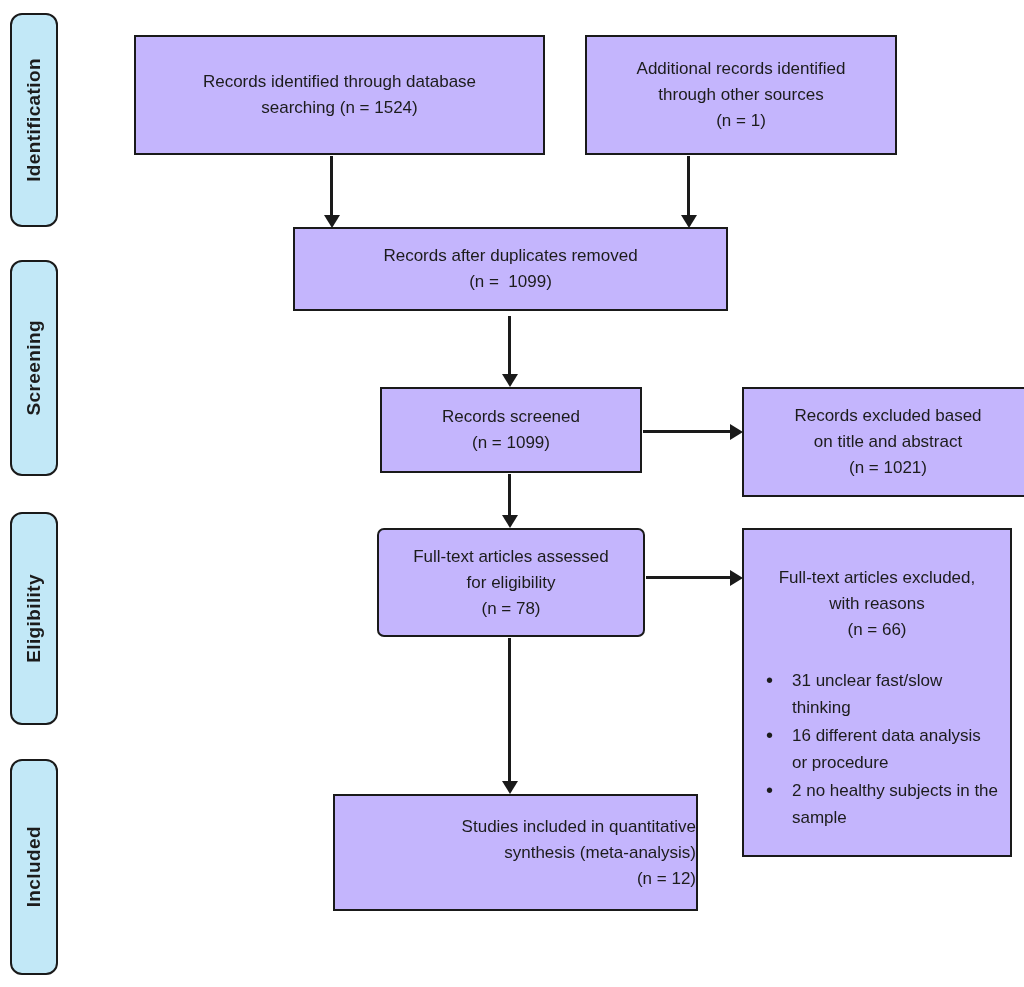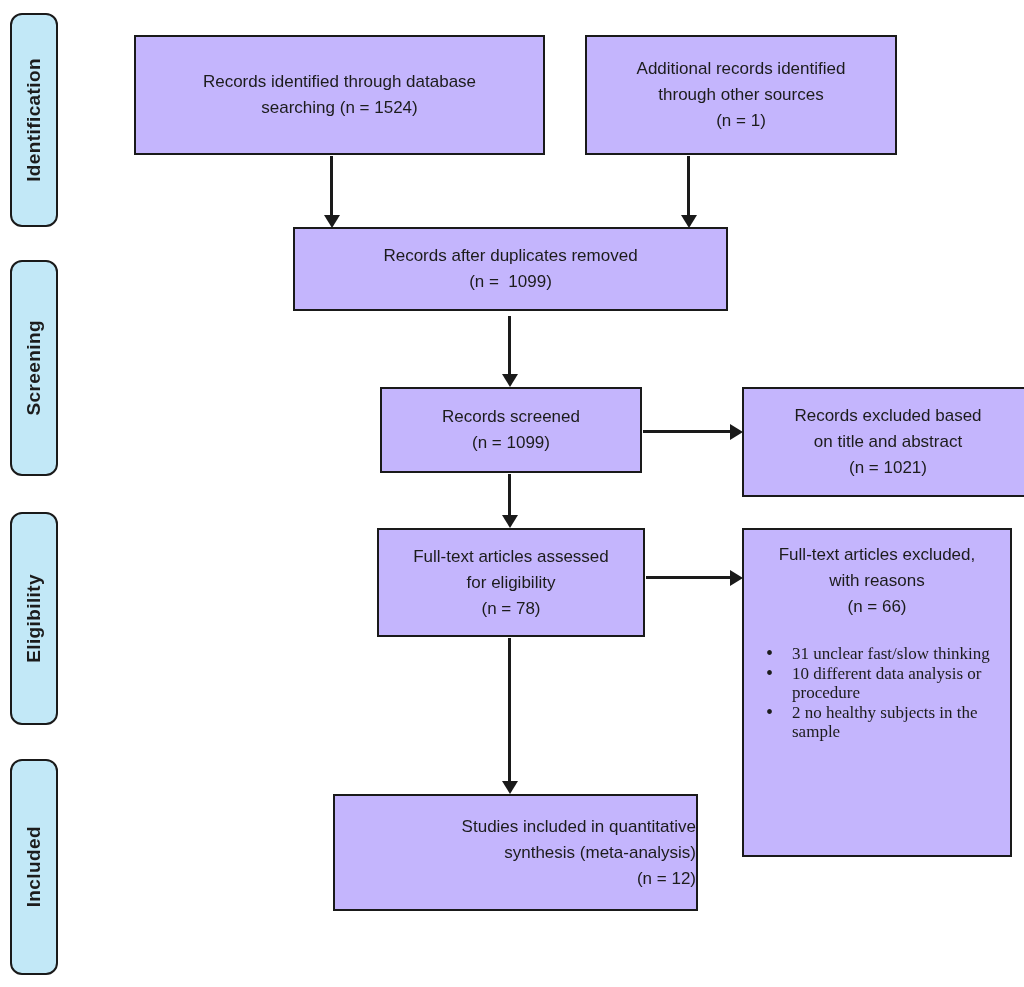--- a/index.html
+++ b/index.html
@@ -52,36 +52,35 @@
     text-align: center;
     font-size: 17px;
     line-height: 26px;
   }
   .box p {
     margin: 0;
     white-space: pre-wrap;
   }
   
   .box.top-align {
-    justify-content: flex-start;
+    justify-content: center;
     padding-top: 12px;
   }
   .reasons {
     list-style: none;
     margin: 24px 0 0 0;
     padding: 0 10px 0 20px;
     text-align: left;
     align-self: stretch;
   }
   .reasons li {
     position: relative;
     padding-left: 28px;
     margin-bottom: 1px;
-    line-height: 19px;
-    font-family: Liberation Serif, serif;
+    line-height: 27px;
   }
   .reasons li::before {
     content: "\2022";
     position: absolute;
     left: 2px;
     top: 0;
     font-size: 20px;
   }
   
   .varrow {
@@ -151,32 +150,32 @@
   <div class="box" style="left:380px;top:387px;width:262px;height:86px;">
     <p>Records screened</p>
     <p>(n = 1099)</p>
   </div>
   <div class="box" style="left:742px;top:387px;width:292px;height:110px;">
     <p>Records excluded based</p>
     <p>on title and abstract</p>
     <p>(n = 1021)</p>
   </div>
 
-  <div class="box" style="left:377px;top:528px;width:268px;height:109px;">
+  <div class="box" style="left:377px;top:528px;width:268px;height:109px;border-radius:7px;">
     <p>Full-text articles assessed</p>
     <p>for eligibility</p>
     <p>(n = 78)</p>
   </div>
   <div class="box top-align" style="left:742px;top:528px;width:270px;height:329px;">
     <p>Full-text articles excluded,</p>
     <p>with reasons</p>
     <p>(n = 66)</p>
     <ul class="reasons">
       <li>31 unclear fast/slow thinking</li>
-      <li>10 different data analysis or procedure</li>
+      <li>16 different data analysis or procedure</li>
       <li>2 no healthy subjects in the sample</li>
     </ul>
   </div>
 
   <div class="box" style="left:333px;top:794px;width:365px;height:117px;align-items:flex-end;">
     <p>Studies included in quantitative</p>
     <p>synthesis (meta-analysis)</p>
     <p>(n = 12)</p>
   </div>
 

